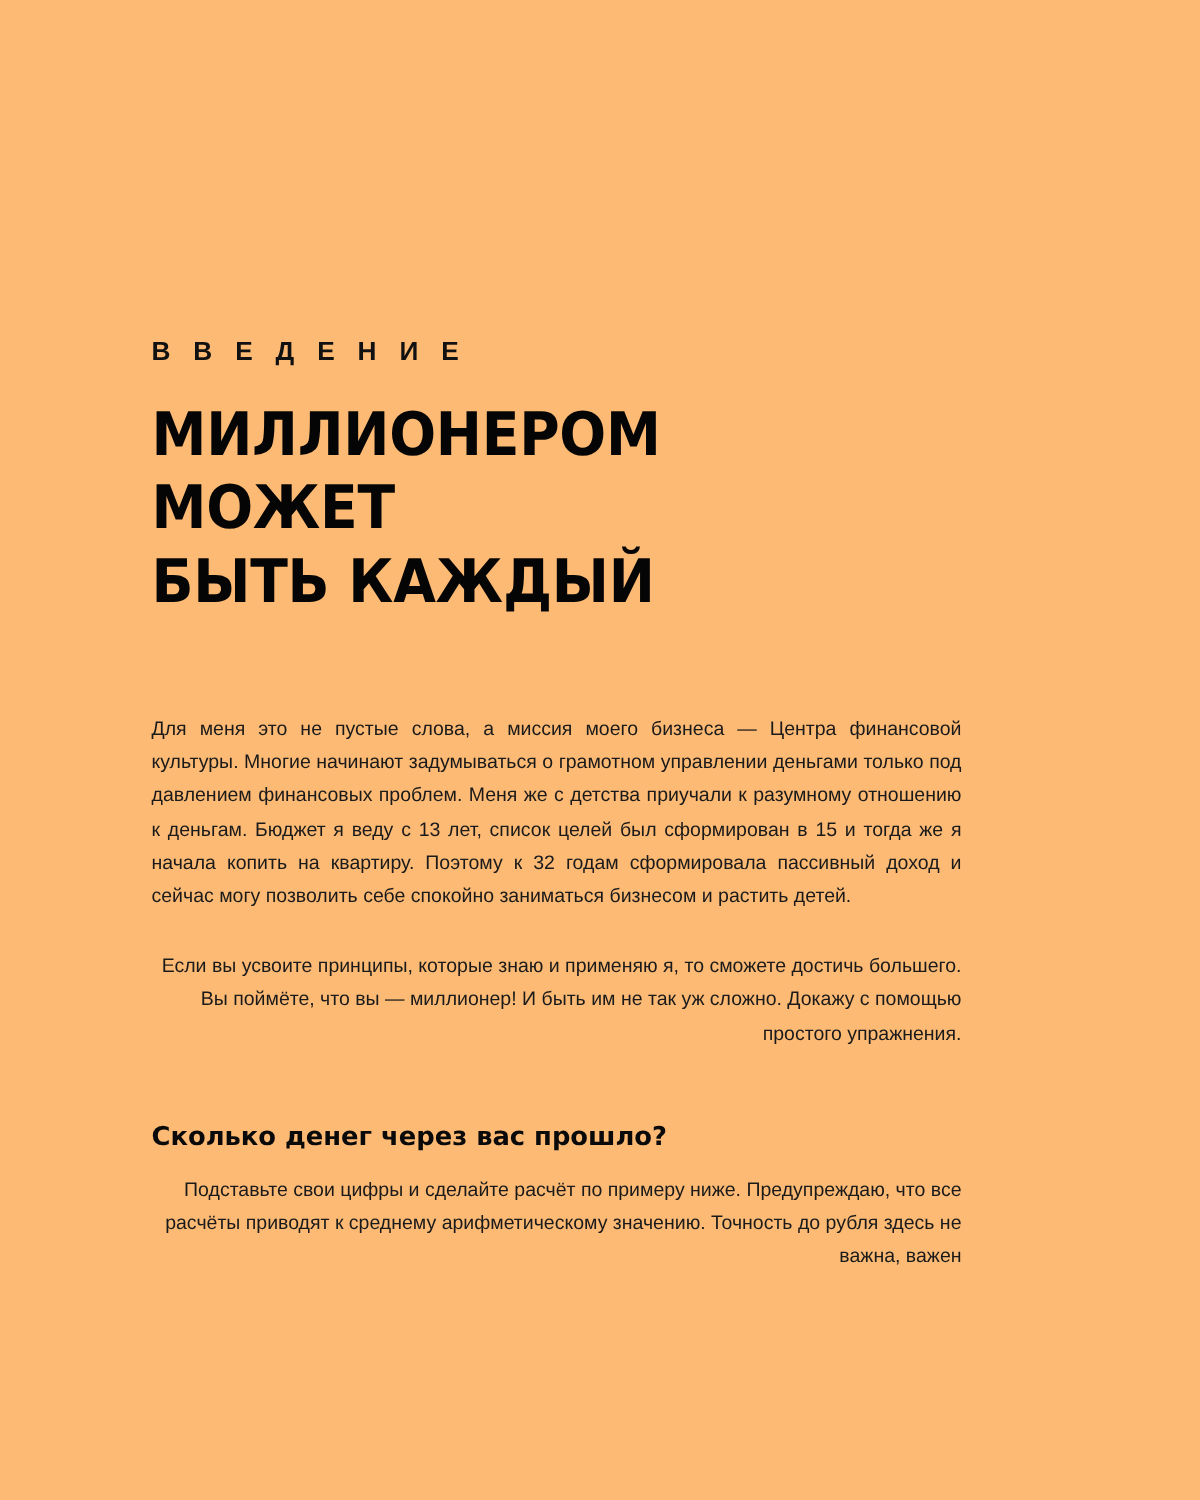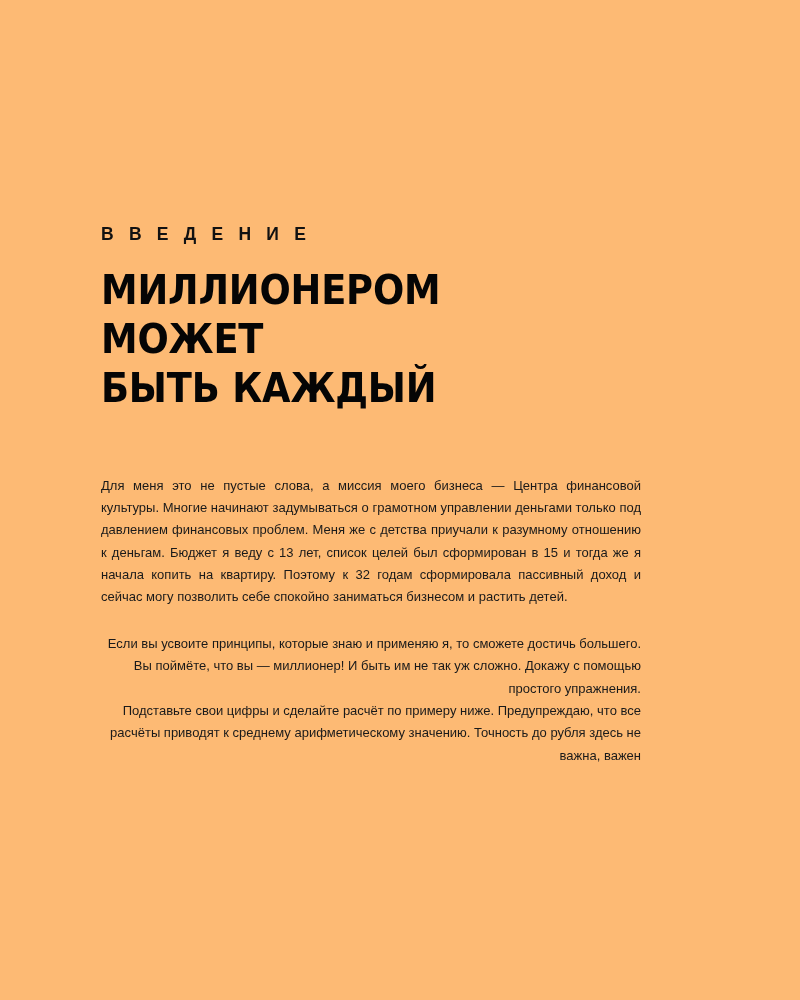--- a/index.html
+++ b/index.html
@@ -87,19 +87,20 @@
     <div class="eyebrow">В В Е Д Е Н И Е</div>
 
     <h1 class="chapter-title">МИЛЛИОНЕРОМ МОЖЕТ
 БЫТЬ КАЖДЫЙ</h1>
 
     <div class="body-block">
       <p class="para">Для меня это не пустые слова, а миссия моего бизнеса — Центра финансовой культуры. Многие начинают задумываться о грамотном управлении деньгами только под давлением финансовых проблем. Меня же с детства приучали к разумному отношению к деньгам. Бюджет я веду с 13 лет, список целей был сформирован в 15 и тогда же я начала копить на квартиру. Поэтому к 32 годам сформировала пассивный доход и сейчас могу позволить себе спокойно заниматься бизнесом и растить детей.</p>
       <p class="para last nojust">Если вы усвоите принципы, которые знаю и применяю я, то сможете достичь большего. Вы поймёте, что вы — миллионер! И быть им не так уж сложно. Докажу с помощью простого упражнения.</p>
     </div>
 
+    <h2 class="subhead">Сколько денег через вас прошло?</h2>
 
     <div class="tail">
       <p class="para nojust">Подставьте свои цифры и сделайте расчёт по примеру ниже. Предупреждаю, что все расчёты приводят к среднему арифметическому значению. Точность до рубля здесь не важна, важен</p>
     </div>
 
   </div>
 </div>
 
 </body></html>

